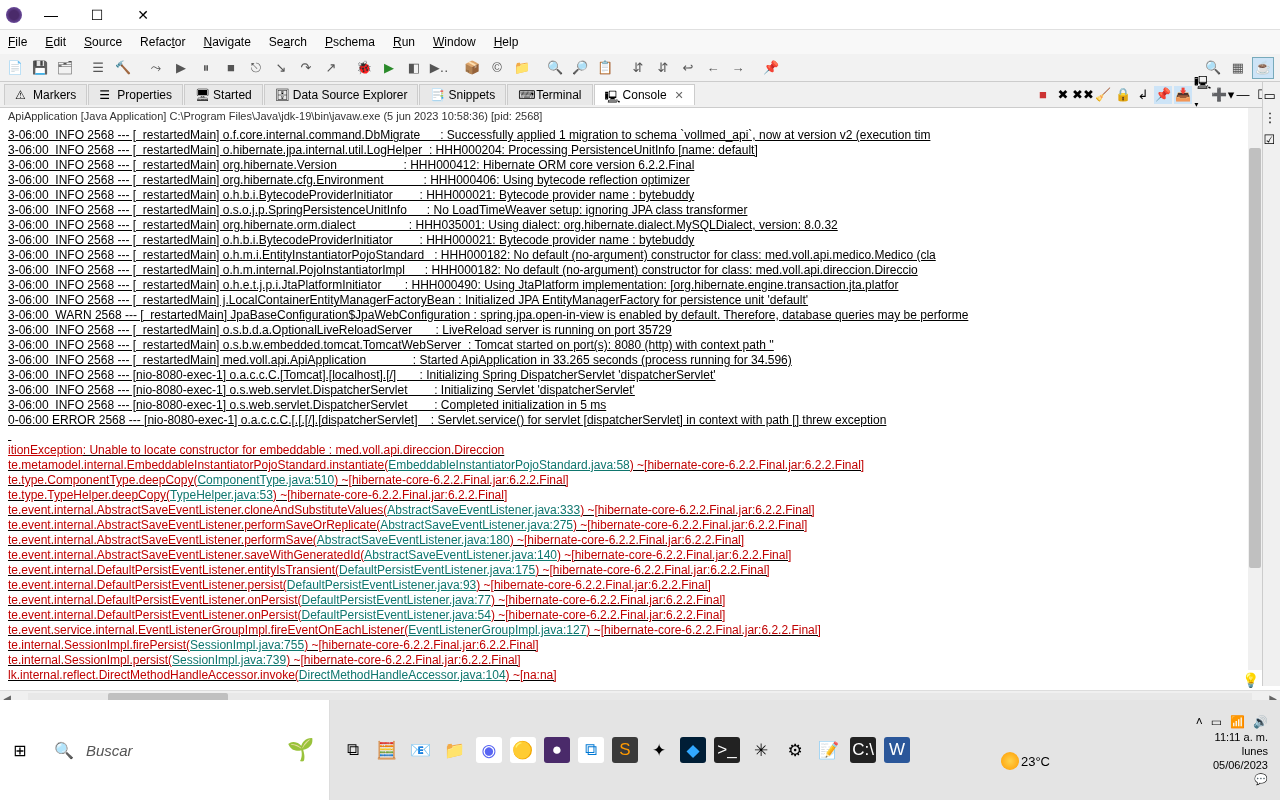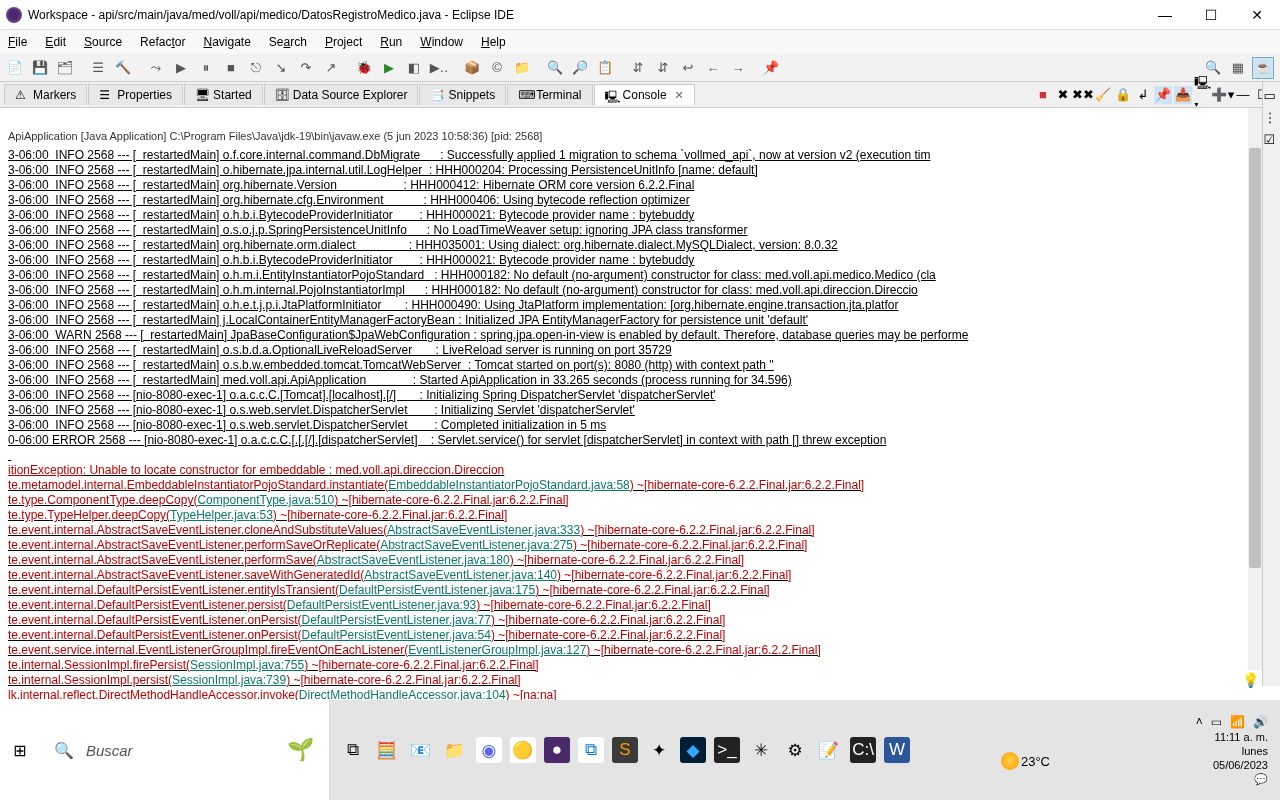--- a/index.html
+++ b/index.html
@@ -20,21 +20,21 @@
 .toolbar .right { margin-left: auto; display: flex; gap: 3px; padding-right: 6px; }
 
 .tabsrow { height: 26px; display: flex; align-items: center; background: #f0f0f0; border-bottom: 1px solid #ccc; padding-left: 4px; }
 .tab { display: flex; align-items: center; gap: 4px; padding: 3px 10px; font-size: 12px; background: #e8e8e8; border: 1px solid #ccc; border-bottom: none; margin-right: 1px; }
 .tab.active { background: #fff; }
 .tab .ticon { width: 14px; height: 14px; }
 .tab .close { margin-left: 4px; font-size: 11px; color: #666; }
 .tabsrow .right-icons { margin-left: auto; display: flex; gap: 2px; padding-right: 8px; }
 .tabsrow .right-icons .sicon { width: 18px; height: 18px; display: flex; align-items: center; justify-content: center; font-size: 13px; }
 
-.console-header { height: 20px; padding: 2px 8px; font-size: 11px; color: #333; background: #fff; margin-top: 20px; }
+.console-header { height: 20px; padding: 2px 8px; font-size: 11px; color: #333; background: #fff; }
 
 .console-body { font-family: Consolas, monospace; font-size: 12px; line-height: 15px; padding: 0 8px; height: 562px; overflow: hidden; white-space: pre; color: #000; position: relative; text-decoration: underline; }
 .console-body .link { color: #0f766e; text-decoration: underline; }
 .console-body .red { color: #c00000; }
 .console-body .line { white-space: pre; }
 
 .hscroll { height: 16px; background: #f0f0f0; display: flex; align-items: center; border-top: 1px solid #ddd; }
 .hscroll .track { flex: 1; height: 12px; background: #e8e8e8; margin: 0 14px; position: relative; }
 .hscroll .thumb { position: absolute; left: 80px; width: 120px; height: 12px; background: #c0c0c0; border-radius: 2px; }
 .hscroll .arrow { width: 14px; text-align: center; font-size: 10px; color: #666; }
@@ -60,34 +60,33 @@
 .taskbar .weather { position: absolute; right: 230px; bottom: 30px; display: flex; align-items: center; gap: 2px; font-size: 13px; }
 .taskbar .weather .sun { width: 18px; height: 18px; background: radial-gradient(circle,#ffd24a,#ff9a00); border-radius: 50%; }
 .taskbar .systray { display: flex; gap: 8px; font-size: 12px; }
 
 </style>
 </head>
 <body>
 
 <div class="titlebar">
   <span class="eclipse-icon"></span>
-  <span class="title">Workspace - api/src/main/java/med/voll/api/medico/DatosRegistroMedico.java - Eclipse IDE</span>
   <span class="winbtn">—</span>
   <span class="winbtn">☐</span>
   <span class="winbtn">✕</span>
 </div>
 
 <div class="menubar">
   <span class="item"><span class="ul">F</span><span>ile</span></span>
   <span class="item"><span class="ul">E</span><span>dit</span></span>
   <span class="item"><span class="ul">S</span><span>ource</span></span>
   <span class="item">Refac<span class="ul">t</span>or</span>
   <span class="item"><span class="ul">N</span><span>avigate</span></span>
   <span class="item">Se<span class="ul">a</span>rch</span>
-  <span class="item"><span class="ul">P</span><span>roject</span></span>
+  <span class="item"><span class="ul">P</span><span>schema</span></span>
   <span class="item"><span class="ul">R</span><span>un</span></span>
   <span class="item"><span class="ul">W</span><span>indow</span></span>
   <span class="item"><span class="ul">H</span><span>elp</span></span>
 </div>
 
 <div class="toolbar">
   <span class="tbtn">📄</span>
   <span class="tbtn">💾</span>
   <span class="tbtn">🗂</span>
   <span class="tbtn sep"></span>

